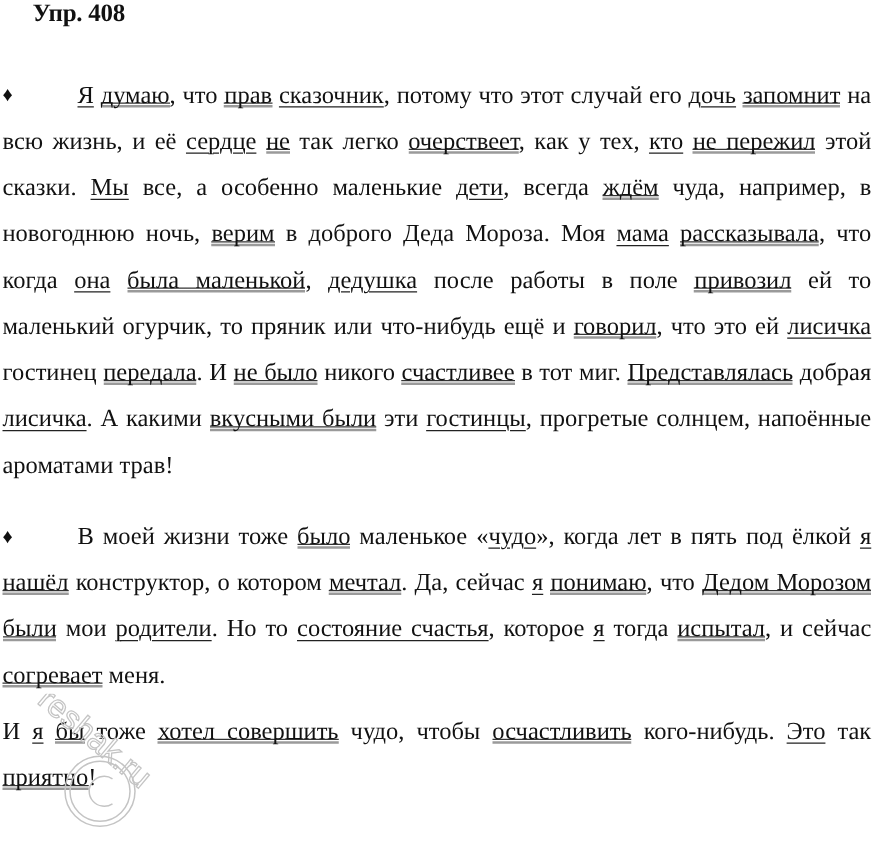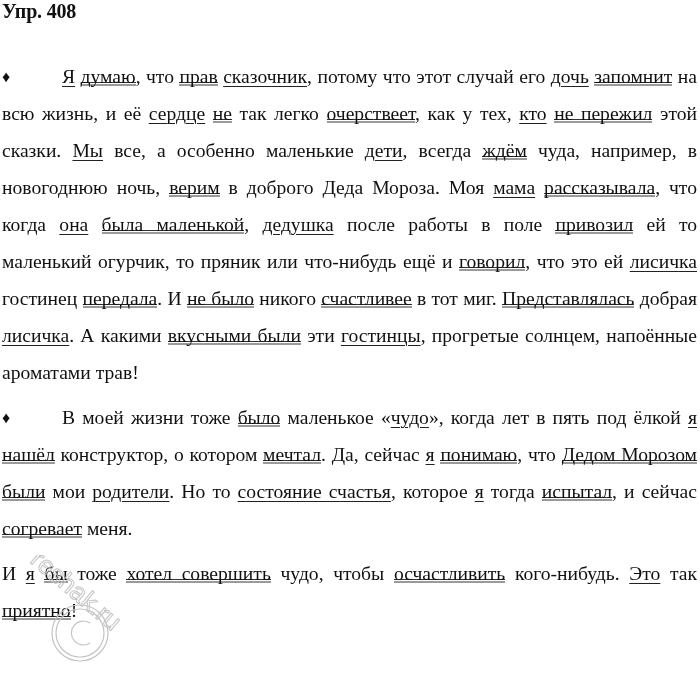--- a/index.html
+++ b/index.html
@@ -5,29 +5,29 @@
   html, body { margin: 0; padding: 0; background: #ffffff; }
   body {
     width: 700px; height: 680px; overflow: hidden; position: relative;
     font-family: "Liberation Serif", "DejaVu Serif", serif;
     color: #111111;
   }
   .header {
     position: absolute; left: 2px; right: 4px; top: 0px; height: 24px;
     display: flex; justify-content: space-between; align-items: flex-start;
   }
-  .ex-title { font-weight: bold; font-size: 20px; letter-spacing: -0.2px; line-height: 22px; }
+  .ex-title { font-weight: bold; font-size: 20px; letter-spacing: -0.2px; line-height: 22px; margin-left: 24px; }
   .copyright { font-size: 19px; line-height: 22px; }
   .text {
     position: absolute; left: 2px; top: 58px; width: 695px;
     font-size: 19.6px; line-height: 37px;
     text-align: justify;
   }
   .para { margin: 0; }
-  .para.p2 { margin-top: 8px; }
+  .para.p2 { margin-top: 20px; }
   .para.p3 { margin-top: 8px; }
   .bullet { display: inline-block; width: 60px; font-size: 16px; vertical-align: 1px; }
   .s {
     text-decoration: underline; text-decoration-color: #222;
     text-decoration-thickness: 1px; text-underline-offset: 3px;
   }
   .p {
     text-decoration: none;
     background-image:
       linear-gradient(#333, #333),

